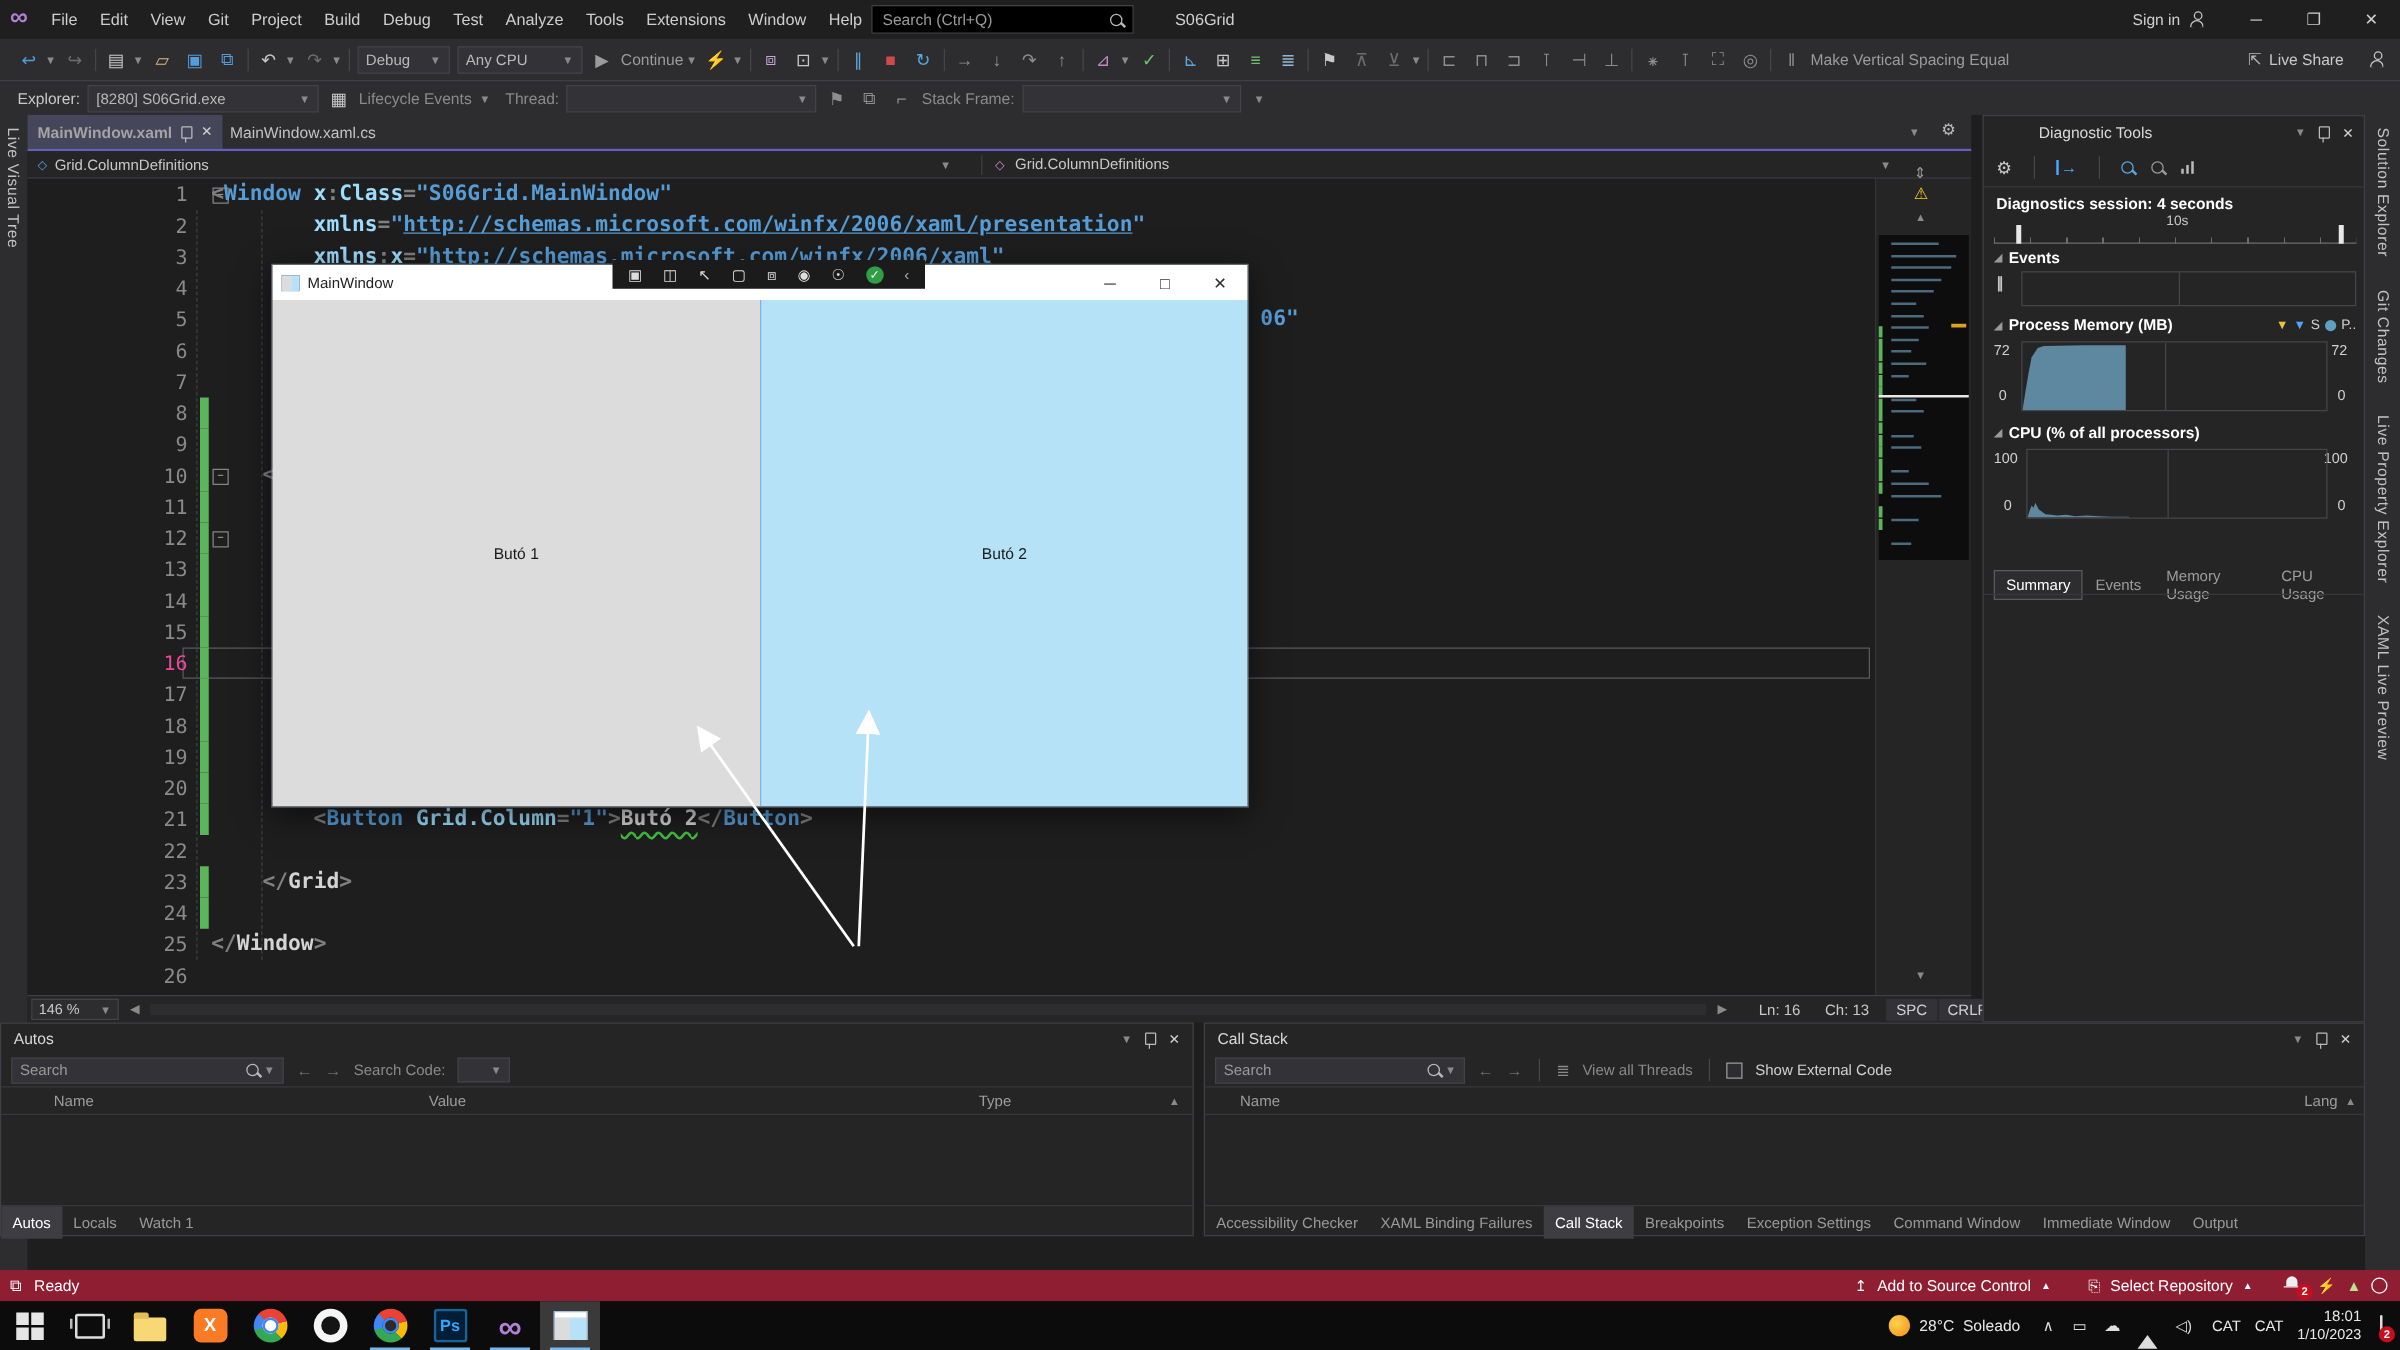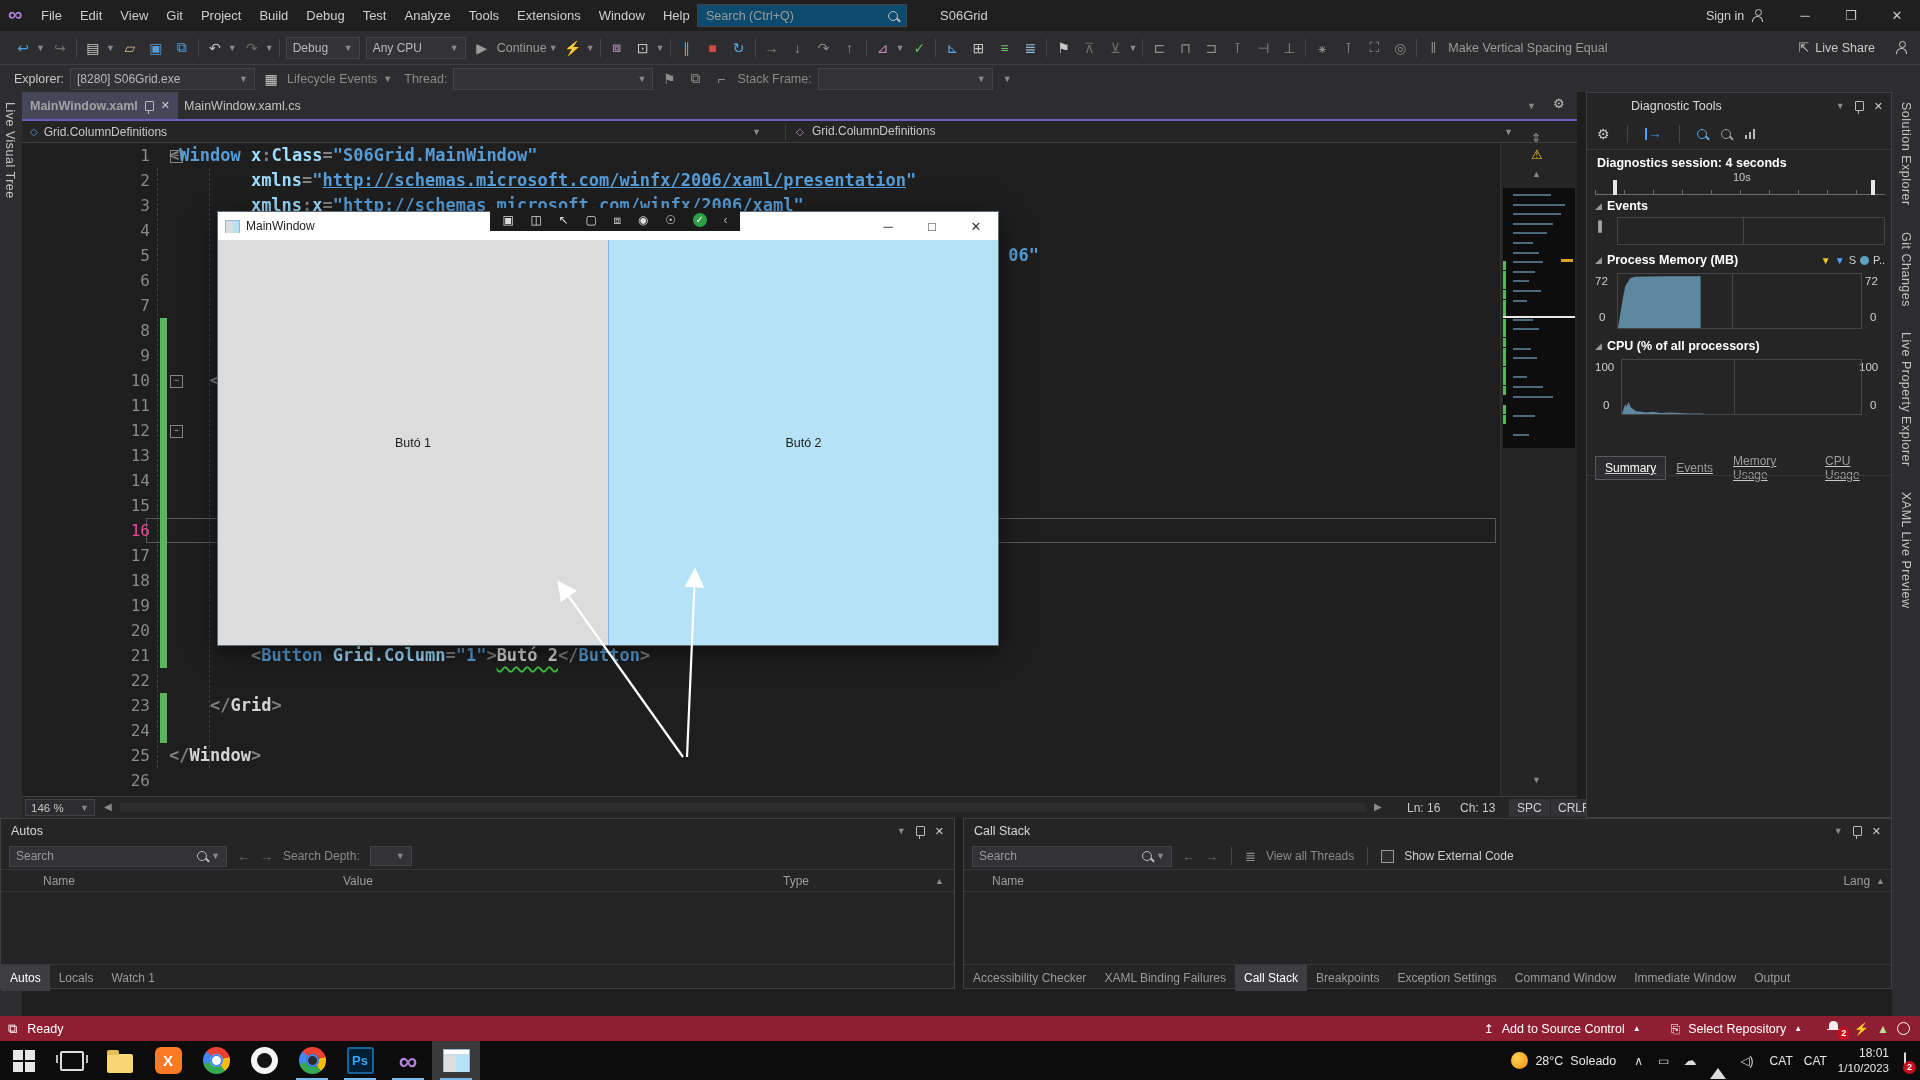--- a/index.html
+++ b/index.html
@@ -90,21 +90,21 @@
         <span class="menu-item">Project</span>
         <span class="menu-item">Build</span>
         <span class="menu-item">Debug</span>
         <span class="menu-item">Test</span>
         <span class="menu-item">Analyze</span>
         <span class="menu-item">Tools</span>
         <span class="menu-item">Extensions</span>
         <span class="menu-item">Window</span>
         <span class="menu-item">Help</span>
       </div>
-    <div class="abs r" style="left:697px;top:4px;width:210px;height:23px;background:#0c4a6e;border:1px solid #434346;box-sizing:border-box;padding:0 8px;gap:8px;">
+    <div class="abs r" style="left:697px;top:4px;width:210px;height:23px;background:#000000;border:1px solid #434346;box-sizing:border-box;padding:0 8px;gap:8px;">
       <span style="color:#9a9a9a;font-size:12.5px;flex:1;">Search (Ctrl+Q)</span>
       <span class="mag" style="color:#b9b9b9;"></span>
     </div>
     <div class="abs" style="left:940px;top:8px;color:#d0d0d0;font-size:13px;">S06Grid</div>
     <div class="abs r" style="left:1706px;top:0;height:31px;gap:7px;">
       <span style="color:#d0d0d0;font-size:12.5px;">Sign in</span>
       <span class="person"></span>
     </div>
     <div class="abs r" style="right:0;top:0;">
       <div class="wbtn">─</div>
@@ -490,21 +490,21 @@
     <div class="abs" style="left:16px;top:306px;color:#d0d0d0;font-size:11.5px;">0</div>
     <div class="abs" style="left:272px;top:268px;color:#d0d0d0;font-size:11.5px;">100</div>
     <div class="abs" style="left:283px;top:306px;color:#d0d0d0;font-size:11.5px;">0</div>
     <div class="abs" style="left:34px;top:266px;width:241px;height:56px;border:1px solid #46464a;box-sizing:border-box;">
       <div class="abs" style="left:47%;top:0;width:1px;height:100%;background:#46464a;"></div>
       <svg id="cpusvg" viewBox="0 0 100 100" preserveAspectRatio="none" width="100%" height="100%">
           <polygon id="cpupoly" fill="#5e87a0" points="0,100 0.7,90 1.4,82 2,86 2.6,78 3.2,83 3.8,88 5,92 6,95 8,96 10,97 13,96 16,98 20,97 24,98 28,99 34,99 34,100"></polygon>
         </svg>
     </div>
 
-    <div id="diagtabs" class="r" style="position:absolute;left:8px;top:356px;text-decoration:underline;">
+    <div id="diagtabs" class="r" style="position:absolute;left:8px;top:356px;">
         <span class="diag-tab active">Summary</span>
         <span class="diag-tab">Events</span>
         <span class="diag-tab">Memory Usage</span>
         <span class="diag-tab">CPU Usage</span>
       </div>
     <div class="abs" style="left:0;top:382px;width:100%;height:1px;background:#38383c;"></div>
     <div id="diagsummary"></div>
   </div>
 
   <div class="abs" style="left:1892px;top:92px;width:28px;height:924px;background:#2d2d30;">
@@ -528,21 +528,21 @@
     <div class="r" style="height:26px;padding:0 8px;gap:10px;">
       <div class="input" style="width:218px;height:21px;">
         <span>Search</span>
         <span class="r" style="margin-left:auto;gap:4px;">
             <span class="mag" style="color:#b9b9b9;"></span>
             <span class="car">▼</span>
           </span>
       </div>
       <span style="color:#6d6d6d;">←</span>
       <span style="color:#6d6d6d;">→</span>
-      <span style="color:#8a8a8a;font-size:12px;">Search Depth:</span>
+      <span style="color:#8a8a8a;font-size:12px;">Search Code:</span>
       <div class="dd" style="width:42px;height:20px;">
           <span class="car">▼</span>
         </div>
     </div>
     <div class="r" style="height:21px;border-top:1px solid #38383c;border-bottom:1px solid #38383c;">
       <span class="colhdr" style="padding-left:42px;width:300px;">Name</span>
       <span class="colhdr" style="width:440px;">Value</span>
       <span class="colhdr">Type</span>
       <span class="abs" style="left:934px;color:#8a8a8a;font-size:9px;">▲</span>
     </div>

